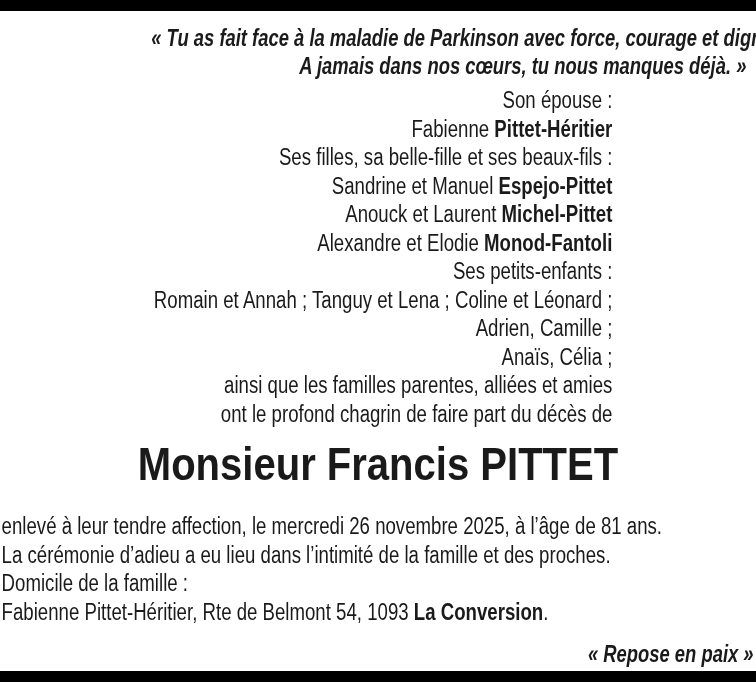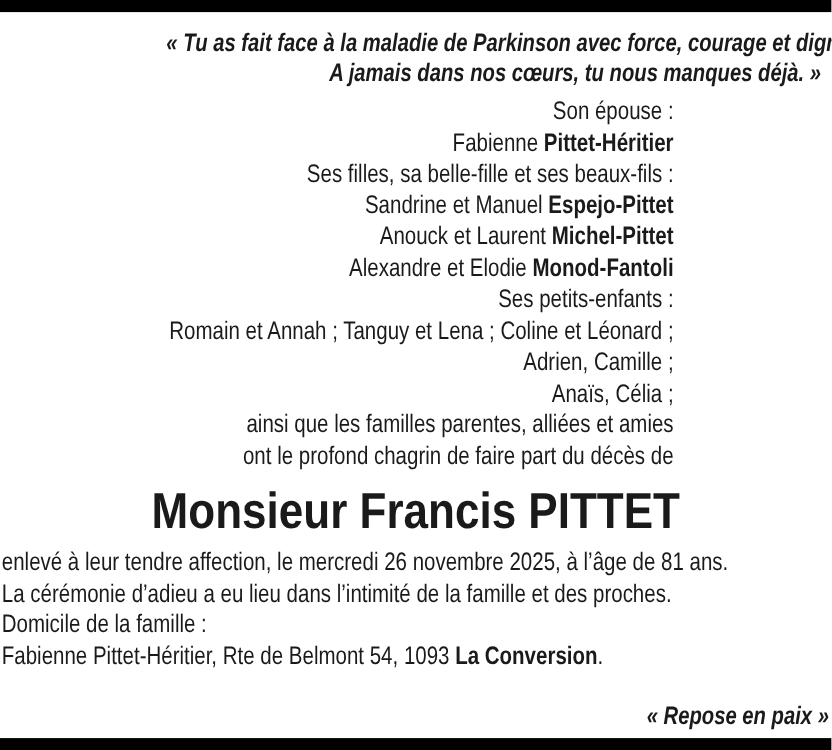--- a/index.html
+++ b/index.html
@@ -42,21 +42,21 @@
     transform: scaleX(0.80);
     transform-origin: 100% 50%;
     padding-right: 12px;
   }
 
   .family, .details {
     font-size: 23px;
     line-height: 28.5px;
   }
   .family { margin-top: 6px; text-align: right; }
-  .details { margin-top: 8px; }
+  .details { margin-top: 24px; }
 
   .line {
     white-space: nowrap;
     transform: scaleX(0.81);
     transform-origin: 0 50%;
     padding-left: 2px;
   }
   .line.indent { padding-left: 21px; }
   .bold { font-weight: bold; }
 
@@ -65,21 +65,21 @@
     font-size: 46px;
     font-weight: bold;
     line-height: 48px;
     text-align: center;
     white-space: nowrap;
     transform: scaleX(0.87);
     transform-origin: 50% 50%;
   }
 
   .closing {
-    margin-top: 26px;
+    margin-top: 14px;
     font-size: 23px;
     line-height: 28px;
     font-style: italic;
     font-weight: bold;
     text-align: right;
   }
   .closing .qline {
     white-space: nowrap;
     transform: scaleX(0.80);
     transform-origin: 100% 50%;

